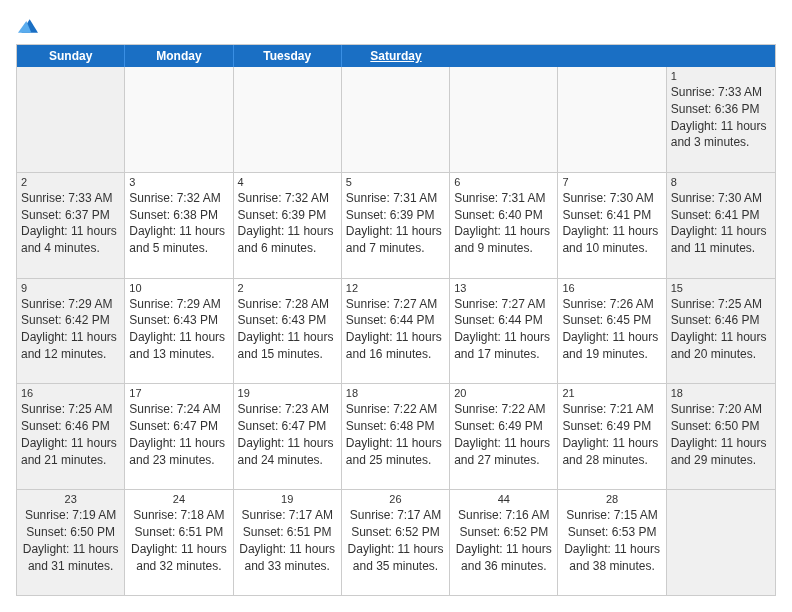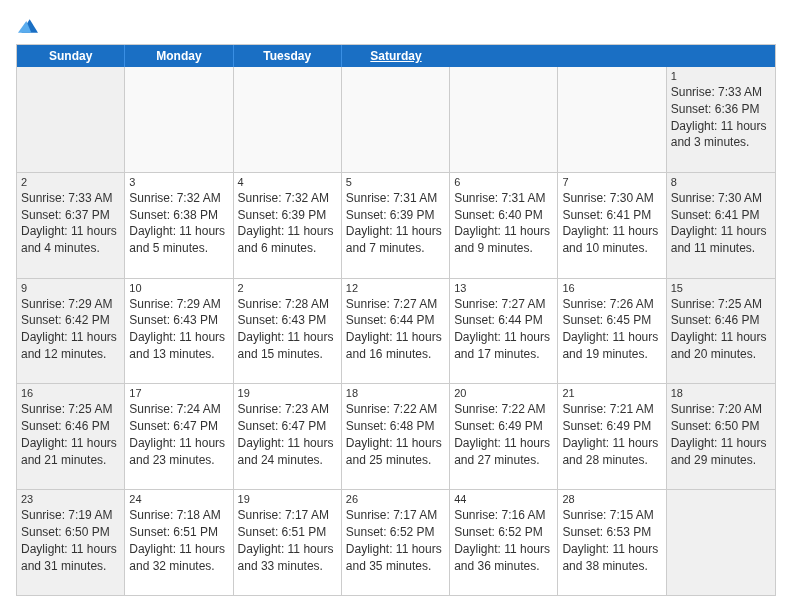--- a/index.html
+++ b/index.html
@@ -77,21 +77,21 @@
       flex: 1;
       display: flex;
       flex-direction: column;
     }
     .cal-row {
       display: grid;
       grid-template-columns: repeat(7, 1fr);
       flex: 1;
       border-bottom: 1px solid #ccc;
     }
-    .cal-row:last-child { border-bottom: none; }
+    .cal-row:last-child { border-bottom: none; text-align: center; }
     .cal-cell {
       border-right: 1px solid #ccc;
       padding: 3px 4px;
       font-size: 9px;
       color: #333;
       vertical-align: top;
       background: #fff;
       min-height: 80px;
     }
     .cal-cell:last-child { border-right: none; }

